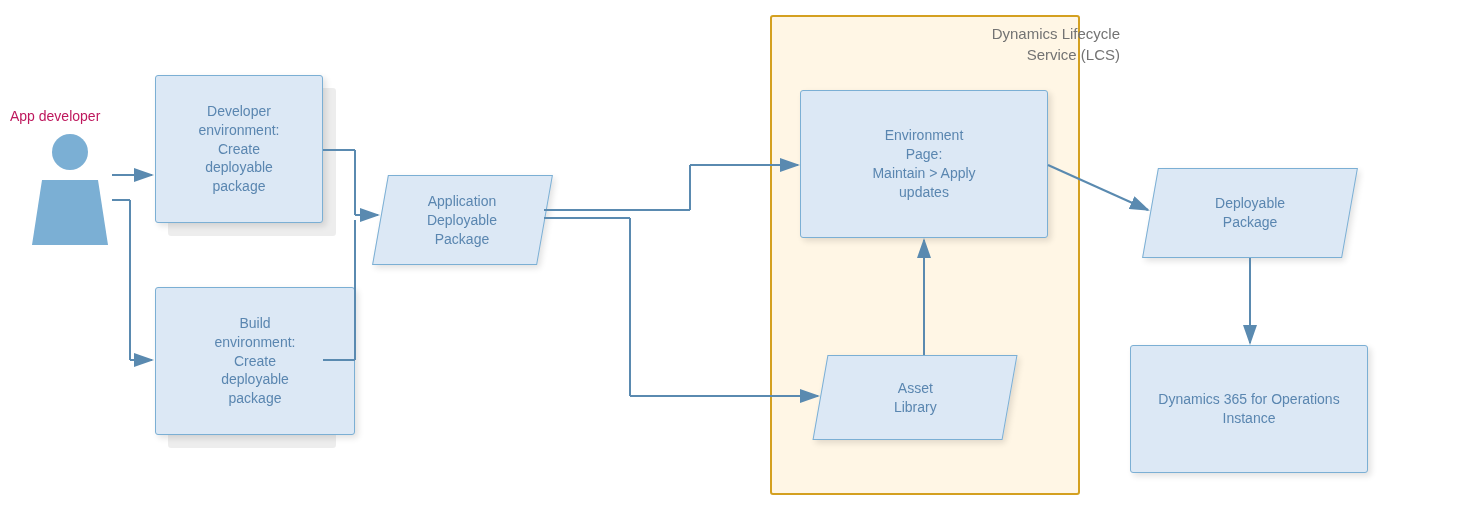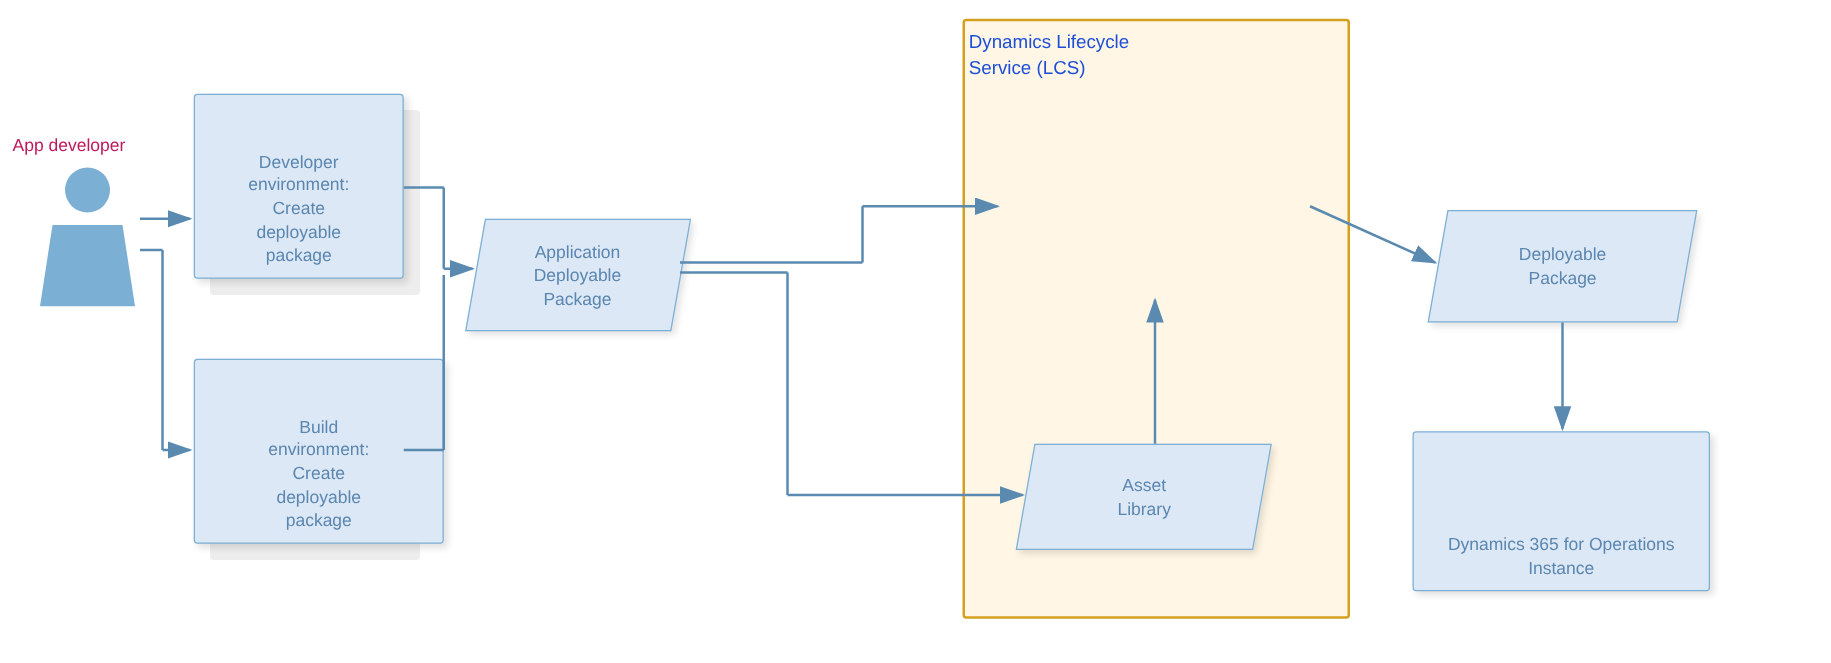--- a/index.html
+++ b/index.html
@@ -28,23 +28,23 @@
       background: rgba(255, 220, 150, 0.25);
       border: 2px solid #d4a020;
       border-radius: 3px;
     }
 
     .lcs-title {
       position: absolute;
       left: 770px;
       top: 18px;
       width: 355px;
-      text-align: left;
+      text-align: right;
       font-size: 15px;
-      color: #1d4ed8;
+      color: #737373;
       line-height: 1.4;
       padding: 5px;
     }
 
     
     .person-icon {
       position: absolute;
       left: 30px;
       top: 130px;
     }
@@ -58,21 +58,21 @@
       white-space: nowrap;
     }
 
     
     .rect-box {
       position: absolute;
       background: #dce8f5;
       border: 1.5px solid #7bafd4;
       border-radius: 3px;
       display: flex;
-      align-items: flex-end;
+      align-items: center;
       justify-content: center;
       text-align: center;
       font-size: 14px;
       color: #5a86b0;
       line-height: 1.35;
       padding: 8px;
       box-shadow: 3px 3px 6px rgba(0,0,0,0.12);
     }
 
     
@@ -139,20 +139,23 @@
   </div>
 
   <div class="rect-box" style="left:155px;top:287px;width:200px;height:148px;">
     <span>Build<br>environment:<br>Create<br>deployable<br>package</span>
   </div>
 
   <div class="para-box" style="left:380px;top:175px;width:165px;height:90px;">
     <span>Application<br>Deployable<br>Package</span>
   </div>
 
+  <div class="rect-box" style="left:800px;top:90px;width:248px;height:148px;">
+    <span>Environment<br>Page:<br>Maintain &gt; Apply<br>updates</span>
+  </div>
 
   <div class="para-box" style="left:820px;top:355px;width:190px;height:85px;">
     <span>Asset<br>Library</span>
   </div>
 
   <div class="para-box" style="left:1150px;top:168px;width:200px;height:90px;">
     <span>Deployable<br>Package</span>
   </div>
 
   <div class="rect-box" style="left:1130px;top:345px;width:238px;height:128px;">

